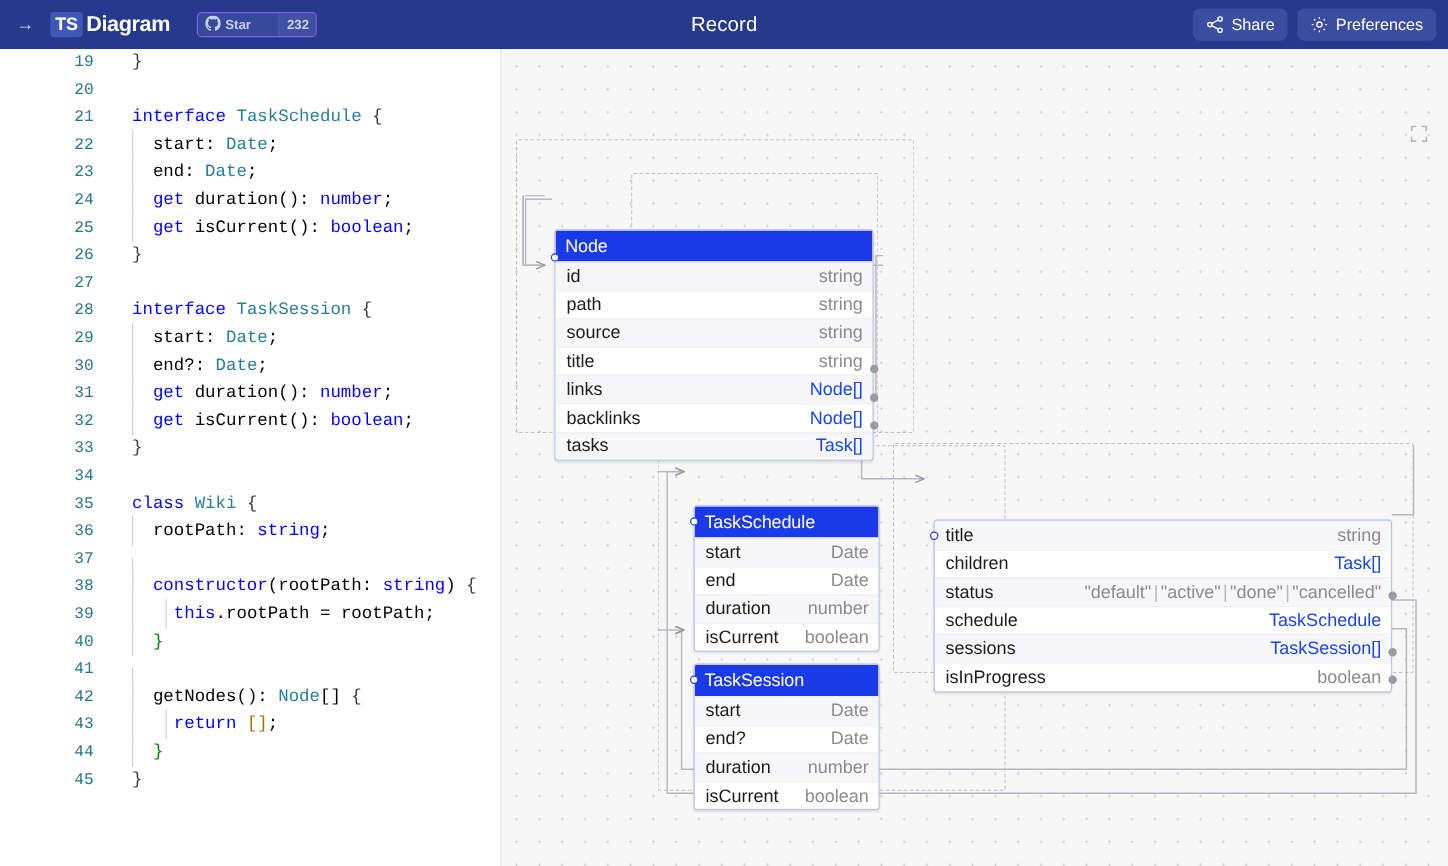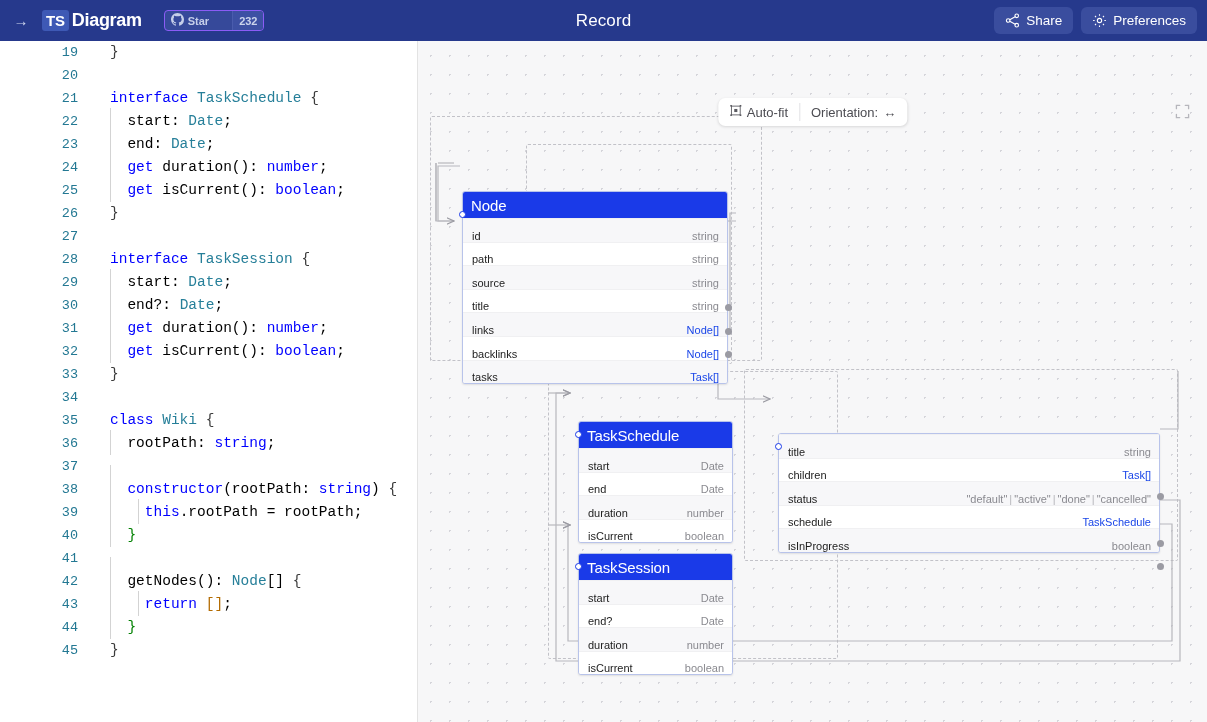--- a/index.html
+++ b/index.html
@@ -185,23 +185,23 @@
     color: #ffffff;
     font-size: 15px;
     height: 26px;
     display: flex; align-items: center;
     padding-left: 8px;
     letter-spacing: -0.1px;
     cursor: pointer;
   }
   .ent-row {
     height: 23.6px;
-    display: flex; align-items: flex-end; justify-content: space-between;
+    display: flex; align-items: center; justify-content: space-between;
     padding: 0 8px 0 9px;
-    font-size: 11px;
+    font-size: 15px;
     color: #1c1c1c;
     border-top: 1px solid #f0f0f2;
   }
   .ent-row:nth-child(odd) { background: #f7f7f9; }
   .ent-row:nth-child(even) { background: #ffffff; }
   .ent-name { color: #1c1c1c; }
   .ent-type { color: #8a8a90; margin-left: 18px; white-space: nowrap; }
   .ent-type.link { color: #1a46e8; cursor: pointer; }
   .ent-type .pipe { color: #b6b6bb; padding: 0 2px; }
 
@@ -281,40 +281,20 @@
 
     <div id="editor">
       <div id="code"><div class="ln-row"><div class="ln-no">19</div><div class="ln-txt" style="font-family: &quot;Liberation Mono&quot;, monospace; font-size: 14.5px; white-space: pre;"><span class="brc">}</span></div></div><div class="ln-row"><div class="ln-no">20</div><div class="ln-txt" style="font-family: &quot;Liberation Mono&quot;, monospace; font-size: 14.5px; white-space: pre;"></div></div><div class="ln-row"><div class="ln-no">21</div><div class="ln-txt" style="font-family: &quot;Liberation Mono&quot;, monospace; font-size: 14.5px; white-space: pre;"><span class="kw">interface</span> <span class="typ">TaskSchedule</span> <span class="brc">{</span></div></div><div class="ln-row"><div class="ln-no">22</div><div class="ln-txt" style="font-family: &quot;Liberation Mono&quot;, monospace; font-size: 14.5px; white-space: pre;">  <span class="plain">start</span><span class="pun">:</span> <span class="typ">Date</span><span class="pun">;</span><span class="ind-guide"></span></div></div><div class="ln-row"><div class="ln-no">23</div><div class="ln-txt" style="font-family: &quot;Liberation Mono&quot;, monospace; font-size: 14.5px; white-space: pre;">  <span class="plain">end</span><span class="pun">:</span> <span class="typ">Date</span><span class="pun">;</span><span class="ind-guide"></span></div></div><div class="ln-row"><div class="ln-no">24</div><div class="ln-txt" style="font-family: &quot;Liberation Mono&quot;, monospace; font-size: 14.5px; white-space: pre;">  <span class="kw">get</span> <span class="plain">duration</span><span class="pun">()</span><span class="pun">:</span> <span class="kw">number</span><span class="pun">;</span><span class="ind-guide"></span></div></div><div class="ln-row"><div class="ln-no">25</div><div class="ln-txt" style="font-family: &quot;Liberation Mono&quot;, monospace; font-size: 14.5px; white-space: pre;">  <span class="kw">get</span> <span class="plain">isCurrent</span><span class="pun">()</span><span class="pun">:</span> <span class="kw">boolean</span><span class="pun">;</span><span class="ind-guide"></span></div></div><div class="ln-row"><div class="ln-no">26</div><div class="ln-txt" style="font-family: &quot;Liberation Mono&quot;, monospace; font-size: 14.5px; white-space: pre;"><span class="brc">}</span></div></div><div class="ln-row"><div class="ln-no">27</div><div class="ln-txt" style="font-family: &quot;Liberation Mono&quot;, monospace; font-size: 14.5px; white-space: pre;"></div></div><div class="ln-row"><div class="ln-no">28</div><div class="ln-txt" style="font-family: &quot;Liberation Mono&quot;, monospace; font-size: 14.5px; white-space: pre;"><span class="kw">interface</span> <span class="typ">TaskSession</span> <span class="brc">{</span></div></div><div class="ln-row"><div class="ln-no">29</div><div class="ln-txt" style="font-family: &quot;Liberation Mono&quot;, monospace; font-size: 14.5px; white-space: pre;">  <span class="plain">start</span><span class="pun">:</span> <span class="typ">Date</span><span class="pun">;</span><span class="ind-guide"></span></div></div><div class="ln-row"><div class="ln-no">30</div><div class="ln-txt" style="font-family: &quot;Liberation Mono&quot;, monospace; font-size: 14.5px; white-space: pre;">  <span class="plain">end?</span><span class="pun">:</span> <span class="typ">Date</span><span class="pun">;</span><span class="ind-guide"></span></div></div><div class="ln-row"><div class="ln-no">31</div><div class="ln-txt" style="font-family: &quot;Liberation Mono&quot;, monospace; font-size: 14.5px; white-space: pre;">  <span class="kw">get</span> <span class="plain">duration</span><span class="pun">()</span><span class="pun">:</span> <span class="kw">number</span><span class="pun">;</span><span class="ind-guide"></span></div></div><div class="ln-row"><div class="ln-no">32</div><div class="ln-txt" style="font-family: &quot;Liberation Mono&quot;, monospace; font-size: 14.5px; white-space: pre;">  <span class="kw">get</span> <span class="plain">isCurrent</span><span class="pun">()</span><span class="pun">:</span> <span class="kw">boolean</span><span class="pun">;</span><span class="ind-guide"></span></div></div><div class="ln-row"><div class="ln-no">33</div><div class="ln-txt" style="font-family: &quot;Liberation Mono&quot;, monospace; font-size: 14.5px; white-space: pre;"><span class="brc">}</span></div></div><div class="ln-row"><div class="ln-no">34</div><div class="ln-txt" style="font-family: &quot;Liberation Mono&quot;, monospace; font-size: 14.5px; white-space: pre;"></div></div><div class="ln-row"><div class="ln-no">35</div><div class="ln-txt" style="font-family: &quot;Liberation Mono&quot;, monospace; font-size: 14.5px; white-space: pre;"><span class="kw">class</span> <span class="typ">Wiki</span> <span class="brc">{</span></div></div><div class="ln-row"><div class="ln-no">36</div><div class="ln-txt" style="font-family: &quot;Liberation Mono&quot;, monospace; font-size: 14.5px; white-space: pre;">  <span class="plain">rootPath</span><span class="pun">:</span> <span class="kw">string</span><span class="pun">;</span><span class="ind-guide"></span></div></div><div class="ln-row"><div class="ln-no">37</div><div class="ln-txt" style="font-family: &quot;Liberation Mono&quot;, monospace; font-size: 14.5px; white-space: pre;"><span class="ind-guide"></span></div></div><div class="ln-row"><div class="ln-no">38</div><div class="ln-txt" style="font-family: &quot;Liberation Mono&quot;, monospace; font-size: 14.5px; white-space: pre;">  <span class="kw">constructor</span><span class="pun">(</span><span class="plain">rootPath</span><span class="pun">:</span> <span class="kw">string</span><span class="pun">)</span> <span class="brc">{</span><span class="ind-guide"></span></div></div><div class="ln-row"><div class="ln-no">39</div><div class="ln-txt" style="font-family: &quot;Liberation Mono&quot;, monospace; font-size: 14.5px; white-space: pre;">    <span class="kw">this</span><span class="pun">.</span><span class="plain">rootPath</span> <span class="pun">=</span> <span class="plain">rootPath</span><span class="pun">;</span><span class="ind-guide"></span><span class="ind-guide ind-guide2"></span></div></div><div class="ln-row"><div class="ln-no">40</div><div class="ln-txt" style="font-family: &quot;Liberation Mono&quot;, monospace; font-size: 14.5px; white-space: pre;">  <span class="grn">}</span><span class="ind-guide"></span></div></div><div class="ln-row"><div class="ln-no">41</div><div class="ln-txt" style="font-family: &quot;Liberation Mono&quot;, monospace; font-size: 14.5px; white-space: pre;"><span class="ind-guide"></span></div></div><div class="ln-row"><div class="ln-no">42</div><div class="ln-txt" style="font-family: &quot;Liberation Mono&quot;, monospace; font-size: 14.5px; white-space: pre;">  <span class="plain">getNodes</span><span class="pun">()</span><span class="pun">:</span> <span class="typ">Node</span><span class="pun">[]</span> <span class="brc">{</span><span class="ind-guide"></span></div></div><div class="ln-row"><div class="ln-no">43</div><div class="ln-txt" style="font-family: &quot;Liberation Mono&quot;, monospace; font-size: 14.5px; white-space: pre;">    <span class="kw">return</span> <span class="brk">[]</span><span class="pun">;</span><span class="ind-guide"></span><span class="ind-guide ind-guide2"></span></div></div><div class="ln-row"><div class="ln-no">44</div><div class="ln-txt" style="font-family: &quot;Liberation Mono&quot;, monospace; font-size: 14.5px; white-space: pre;">  <span class="grn">}</span><span class="ind-guide"></span></div></div><div class="ln-row"><div class="ln-no">45</div><div class="ln-txt" style="font-family: &quot;Liberation Mono&quot;, monospace; font-size: 14.5px; white-space: pre;"><span class="brc">}</span></div></div></div>
       <div id="editor-scrollbar">
         <div id="editor-scroll-thumb"></div>
       </div>
     </div>
 
     <div id="canvas-wrap">
 
-      <div id="diagram-toolbar">
-        <button class="tb-btn">
-          <span>
-            <svg width="13" height="13" viewBox="0 0 16 16" fill="none" stroke="#5a5a60" stroke-width="1.1">
-              <rect x="2.6" y="2.6" width="10.8" height="10.8"></rect>
-              <rect x="6.1" y="6.1" width="3.8" height="3.8" fill="#5a5a60" stroke="none"></rect>
-              <rect x="1.2" y="1.2" width="2" height="2" fill="#5a5a60" stroke="none"></rect>
-              <rect x="12.8" y="1.2" width="2" height="2" fill="#5a5a60" stroke="none"></rect>
-              <rect x="1.2" y="12.8" width="2" height="2" fill="#5a5a60" stroke="none"></rect>
-              <rect x="12.8" y="12.8" width="2" height="2" fill="#5a5a60" stroke="none"></rect>
-            </svg>
-          </span>
-          <span>Auto-fit</span>
-        </button>
-        <div class="tb-sep"></div>
-        <button class="tb-btn">
-          <span>Orientation:</span>
-          <span>↔</span>
-        </button>
-      </div>
 
       <div id="fullscreen-btn">
         <svg width="15" height="15" viewBox="0 0 16 16" fill="none" stroke="#b6b6bc" stroke-width="1.4" stroke-linecap="round">
           <path d="M1.5 5V1.5H5M11 1.5h3.5V5M14.5 11v3.5H11M5 14.5H1.5V11"></path>
         </svg>
       </div>
 
       <div class="group-rect" style="left:12px;  top:75px;  width:332px; height:245px;"></div>
       <div class="group-rect" style="left:108px; top:103px; width:206px; height:220px;"></div>
       <div class="group-rect" style="left:326px; top:328px; width:434px; height:192px;"></div>
@@ -450,20 +430,24 @@
             </div>
             <div class="ent-row">
               <span class="ent-name">status</span>
               <span class="ent-type"><span>"default"</span><span class="pipe">|</span><span>"active"</span><span class="pipe">|</span><span>"done"</span><span class="pipe">|</span><span>"cancelled"</span></span>
             </div>
             <div class="ent-row">
               <span class="ent-name">schedule</span>
               <span class="ent-type link">TaskSchedule</span>
             </div>
             <div class="ent-row">
+              <span class="ent-name">sessions</span>
+              <span class="ent-type link">TaskSession[]</span>
+            </div>
+            <div class="ent-row">
               <span class="ent-name">isInProgress</span>
               <span class="ent-type">boolean</span>
             </div>
           </div>
       </div>
       <div class="anchor" style="left:357px; top:402px;"></div>
       <div class="anchor-grey" style="left:739px; top:452px;"></div>
       <div class="anchor-grey" style="left:739px; top:499px;"></div>
       <div class="anchor-grey" style="left:739px; top:522px;"></div>
 

